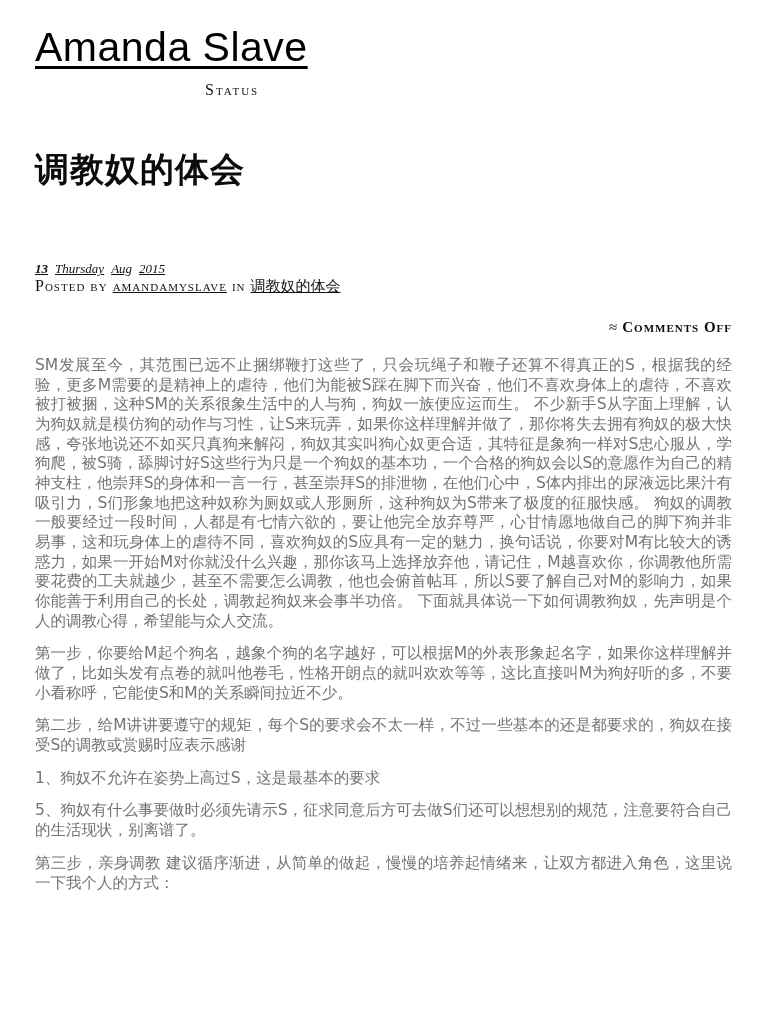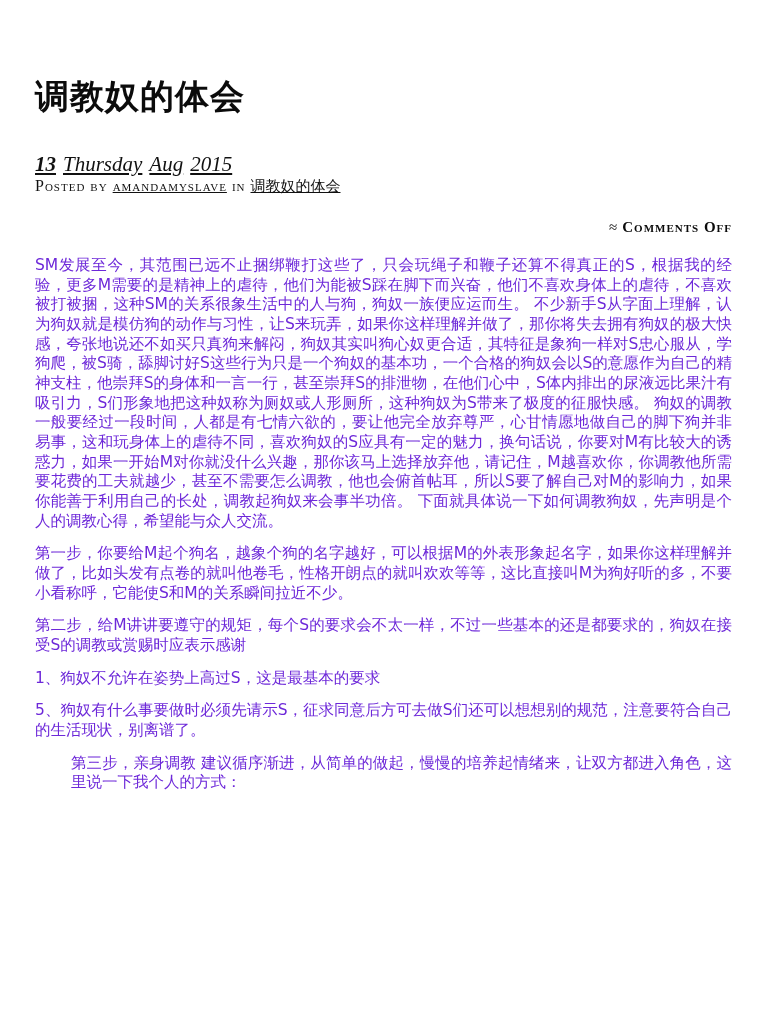--- a/index.html
+++ b/index.html
@@ -48,22 +48,22 @@
   
   .post-title {
     margin: 48px 0 0 0;
     font-family: "DejaVu Sans", sans-serif;
     font-size: 34px;
     font-weight: 600;
     letter-spacing: 1px;
     color: #0b0b0b;
   }
   .post-date {
-    margin-top: 32px;
-    font-size: 21px;
+    margin-top: 68px;
+    font-size: 13px;
     font-style: italic;
     color: #111111;
   }
   .post-date span { text-decoration: underline; margin-right: 7px; }
   .post-date .day { font-weight: bold; }
 
   .byline {
     font-size: 16px;
     font-variant: small-caps;
     letter-spacing: 1px;
@@ -83,30 +83,34 @@
   }
   .comments-line .approx { font-weight: normal; margin-right: 4px; }
 
   
   .article {
     margin-top: 20px;
     font-family: "DejaVu Sans", sans-serif;
     font-size: 15.5px;
     line-height: 1.27;
     text-align: justify;
-    color: #6d28d9;
+    color: #737373;
   }
   .article p { margin: 0 0 13px 0; }
-  .article p:last-child { margin-bottom: 0; margin-left: 36px; }
+  .article p:last-child { margin-bottom: 0; }
 </style>
 </head>
 <body>
 
 <div class="page">
 
+  <header>
+    <h1 class="site-title"><a href="#">Amanda Slave</a></h1>
+    <div class="site-subtitle">Status</div>
+  </header>
 
   <main>
     <h2 class="post-title">调教奴的体会</h2>
 
     <div class="post-date">
       <span class="day">13</span><span>Thursday</span><span>Aug</span><span>2015</span>
     </div>
 
     <div class="byline">
       <span>Posted by</span>

